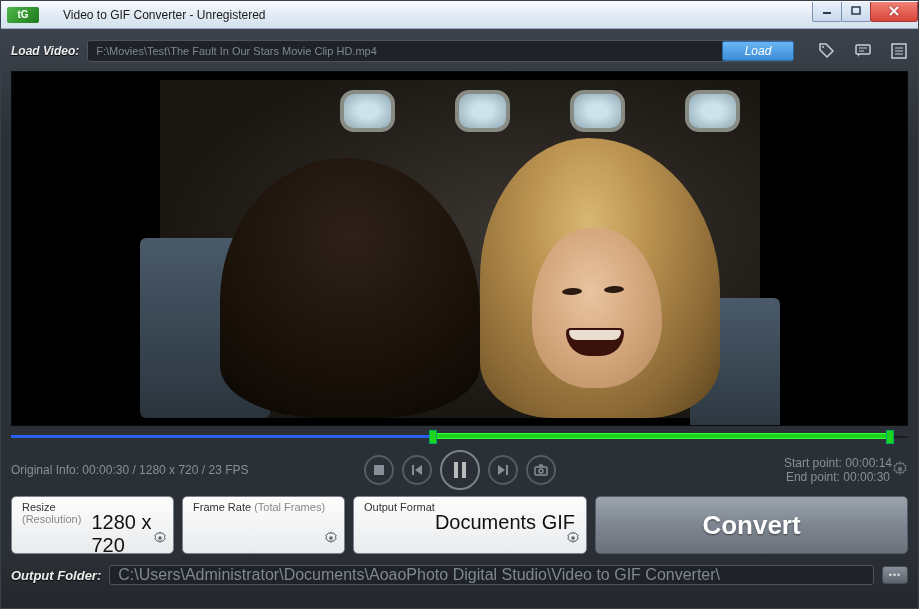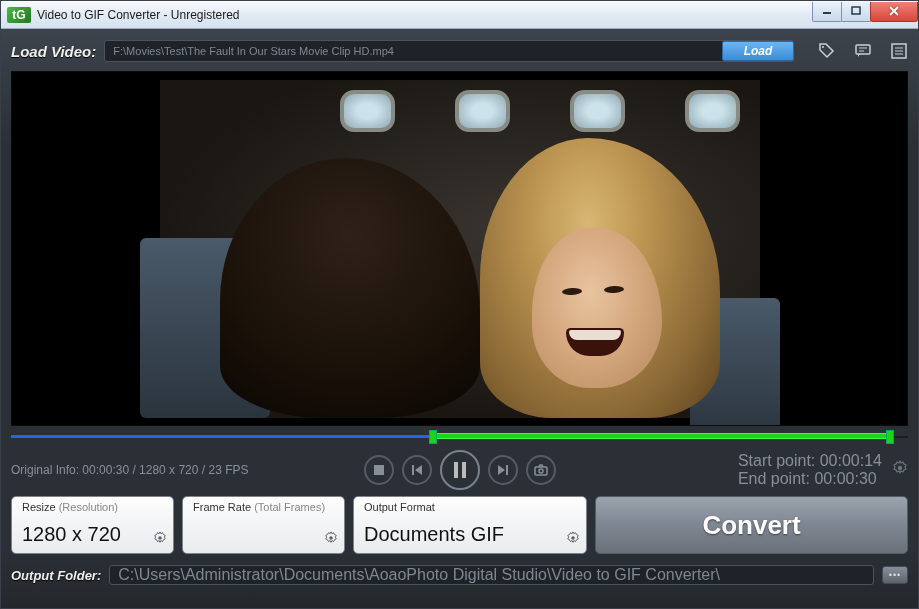--- a/index.html
+++ b/index.html
@@ -1,29 +1,29 @@
 <!DOCTYPE html>
 <html><head>
 <meta charset="utf-8">
 <style>
 *{box-sizing:border-box;margin:0;padding:0;font-family:"Segoe UI",Tahoma,sans-serif}
 body{width:919px;height:609px;overflow:hidden;background:#000}
 .window{width:919px;height:609px;border:1px solid #39404a;background:#000;display:flex;flex-direction:column}
 .titlebar{height:28px;background:linear-gradient(to bottom,#fafcfe,#e4ecf5 45%,#d5e1ef);border-bottom:1px solid #9aaac0;display:flex;align-items:center;padding:0 0 0 6px;font-size:12px;color:#1a1a1a}
-.titlebar .app-icon{width:24px;height:16px;background:linear-gradient(135deg,#4db749,#1e7a1a);border-radius:2px;display:flex;align-items:center;justify-content:center;color:#fff;font-size:12px;font-weight:bold;margin-right:6px}
+.titlebar .app-icon{width:32px;height:16px;background:linear-gradient(135deg,#4db749,#1e7a1a);border-radius:2px;display:flex;align-items:center;justify-content:center;color:#fff;font-size:10px;font-weight:bold;margin-right:24px}
 .titlebar .spacer{flex:1}
 .win-btns{display:flex;height:20px;margin-top:-6px}
 .win-btn{width:30px;height:20px;border:1px solid #7b93b0;border-top:none;background:linear-gradient(to bottom,#eaf1fa,#c9d9ec);display:flex;align-items:center;justify-content:center;font-size:10px;color:#2a3a4a;border-radius:0 0 2px 2px;margin-left:-1px}
 .win-btn.close{background:linear-gradient(to bottom,#f08176,#d9453a);color:#fff;width:48px;border-color:#a33;border-radius:0 0 3px 3px}
 .win-btn.close svg{filter:drop-shadow(0 0 1px rgba(0,0,0,.4))}
 .body{flex:1;background:linear-gradient(to bottom,#3d434c,#2b3036 20%,#2b3036 90%,#24282d);display:flex;flex-direction:column;padding:8px 10px}
 .load-row{display:flex;align-items:center;gap:8px;height:28px}
-.label-big{color:#eee;font-style:italic;font-weight:bold;font-size:15px;text-shadow:0 1px 1px #000}
+.label-big{color:#eee;font-style:italic;font-weight:bold;font-size:12px;text-shadow:0 1px 1px #000}
 .path-box{flex:1;height:22px;background:#1f2328;border:1px solid #4b535e;border-radius:3px;padding:0 8px;display:flex;align-items:center;color:#7e8892;font-size:11px;overflow:hidden}
-.btn-load{width:72px;height:20px;background:linear-gradient(to bottom,#6bb6f4,#3a8cd6);border:1px solid #2a6aa8;border-radius:2px;color:#fff;font-weight:bold;font-size:12px;display:flex;align-items:center;justify-content:center;font-style:italic;margin-left:-80px;cursor:pointer}
+.btn-load{width:72px;height:20px;background:linear-gradient(to bottom,#6bb6f4,#3a8cd6);border:1px solid #2a6aa8;border-radius:2px;color:#fff;font-weight:normal;font-size:12px;display:flex;align-items:center;justify-content:center;font-style:italic;margin-left:-80px;cursor:pointer}
 .top-icons{display:flex;gap:18px;color:#c8ced6;margin-left:16px}
 .top-icons span{cursor:pointer;display:flex;align-items:center;justify-content:center;width:18px;height:18px}
 .video-area{margin-top:6px;height:355px;background:#000;border:1px solid #0a0a0a;display:flex;align-items:center;justify-content:center;position:relative;overflow:hidden}
 .video-frame{width:600px;height:338px;position:relative;background:radial-gradient(ellipse at 60% 45%,#3a3530 0%,#1a1612 70%)}
 
 .fig-left{position:absolute;left:60px;bottom:0;width:260px;height:260px;background:radial-gradient(circle at 50% 30%,#2e211a 0%,#1a1108 60%,#0a0604 100%);border-radius:48% 52% 40% 40%/55% 60% 20% 20%}
 .fig-right-hair{position:absolute;right:40px;bottom:0;width:240px;height:280px;background:radial-gradient(ellipse at 45% 30%,#d8b673 0%,#bd9552 30%,#8c6a36 70%,#5a421c 100%);border-radius:45% 55% 30% 30%/50% 55% 20% 20%}
 .fig-right-face{position:absolute;right:98px;bottom:30px;width:130px;height:160px;background:radial-gradient(ellipse at 45% 40%,#e8c4a0 0%,#d4a67c 50%,#b5885e 100%);border-radius:45% 50% 48% 45%/55% 60% 42% 40%}
 .face-eye{position:absolute;width:20px;height:7px;background:#2a1a10;border-radius:50%;transform:rotate(-3deg)}
 .face-eye.l{left:30px;top:60px}
@@ -38,24 +38,24 @@
 .timeline{height:20px;position:relative;margin-top:2px}
 .tl-base{position:absolute;left:0;right:0;top:8px;height:2px;background:#1a1d22}
 .tl-blue{position:absolute;left:0;top:7px;height:3px;background:#2b5ff0}
 .tl-green{position:absolute;top:5px;height:6px;background:#1bd41b;border:1px solid #3bff3b}
 .tl-mark{position:absolute;top:2px;width:8px;height:14px;background:#1bd41b;border:1px solid #0a6}
 .controls-row{display:flex;align-items:center;height:44px;position:relative}
 .info-text{color:#888f98;font-size:12px}
 .play-ctrls{position:absolute;left:50%;transform:translateX(-50%);display:flex;gap:8px;align-items:center}
 .pc-btn{width:30px;height:30px;border:2px solid #555c66;border-radius:50%;display:flex;align-items:center;justify-content:center;color:#888f98;cursor:pointer}
 .pc-btn.big{width:40px;height:40px;border-color:#7a828e;color:#bbb}
-.right-info{margin-left:auto;text-align:left;color:#888f98;font-size:16px;display:flex;align-items:center;gap:10px}
+.right-info{margin-left:auto;text-align:center;color:#888f98;font-size:12px;display:flex;align-items:center;}
 .right-info .gear{color:#6a727c;cursor:pointer}
 .cards{display:flex;gap:8px;margin-top:4px;height:58px}
-.card{background:linear-gradient(to bottom,#fdfdfd,#e9ebed);border:1px solid #7c838e;border-radius:5px;padding:4px 10px;display:flex;flex-direction:column;position:relative}
+.card{background:linear-gradient(to bottom,#fdfdfd,#e9ebed);border:1px solid #7c838e;border-radius:5px;padding:4px 10px;display:flex;flex-direction:row;position:relative}
 .card-title{font-size:11px;color:#333}
 .card-title .muted{color:#888}
 .card-value{font-size:20px;font-weight:normal;color:#111;text-align:left;margin-top:10px}
 .card-gear{position:absolute;right:6px;bottom:4px;color:#5a5f67;cursor:pointer}
 .c1{width:163px}.c2{width:163px}.c3{width:163px}.c4{width:234px}
 .convert-btn{flex:1;background:linear-gradient(to bottom,#9ba3ad,#7e8691 50%,#6a717a);border:1px solid #565c65;border-radius:5px;display:flex;align-items:center;justify-content:center;color:#fff;font-size:26px;font-weight:bold;text-shadow:0 1px 2px rgba(0,0,0,.5);cursor:pointer}
 .out-row{display:flex;align-items:center;gap:8px;height:26px;margin-top:8px}
 .out-path{flex:1;height:20px;background:#1f2328;border:1px solid #4b535e;border-radius:3px;padding:0 8px;display:flex;align-items:center;color:#7e8892;font-size:16px}
 .browse-btn{width:26px;height:18px;background:linear-gradient(to bottom,#888f98,#5c636c);border:1px solid #444a52;border-radius:3px;color:#ddd;font-size:9px;display:flex;align-items:center;justify-content:center;cursor:pointer;letter-spacing:1px}
 </style>

